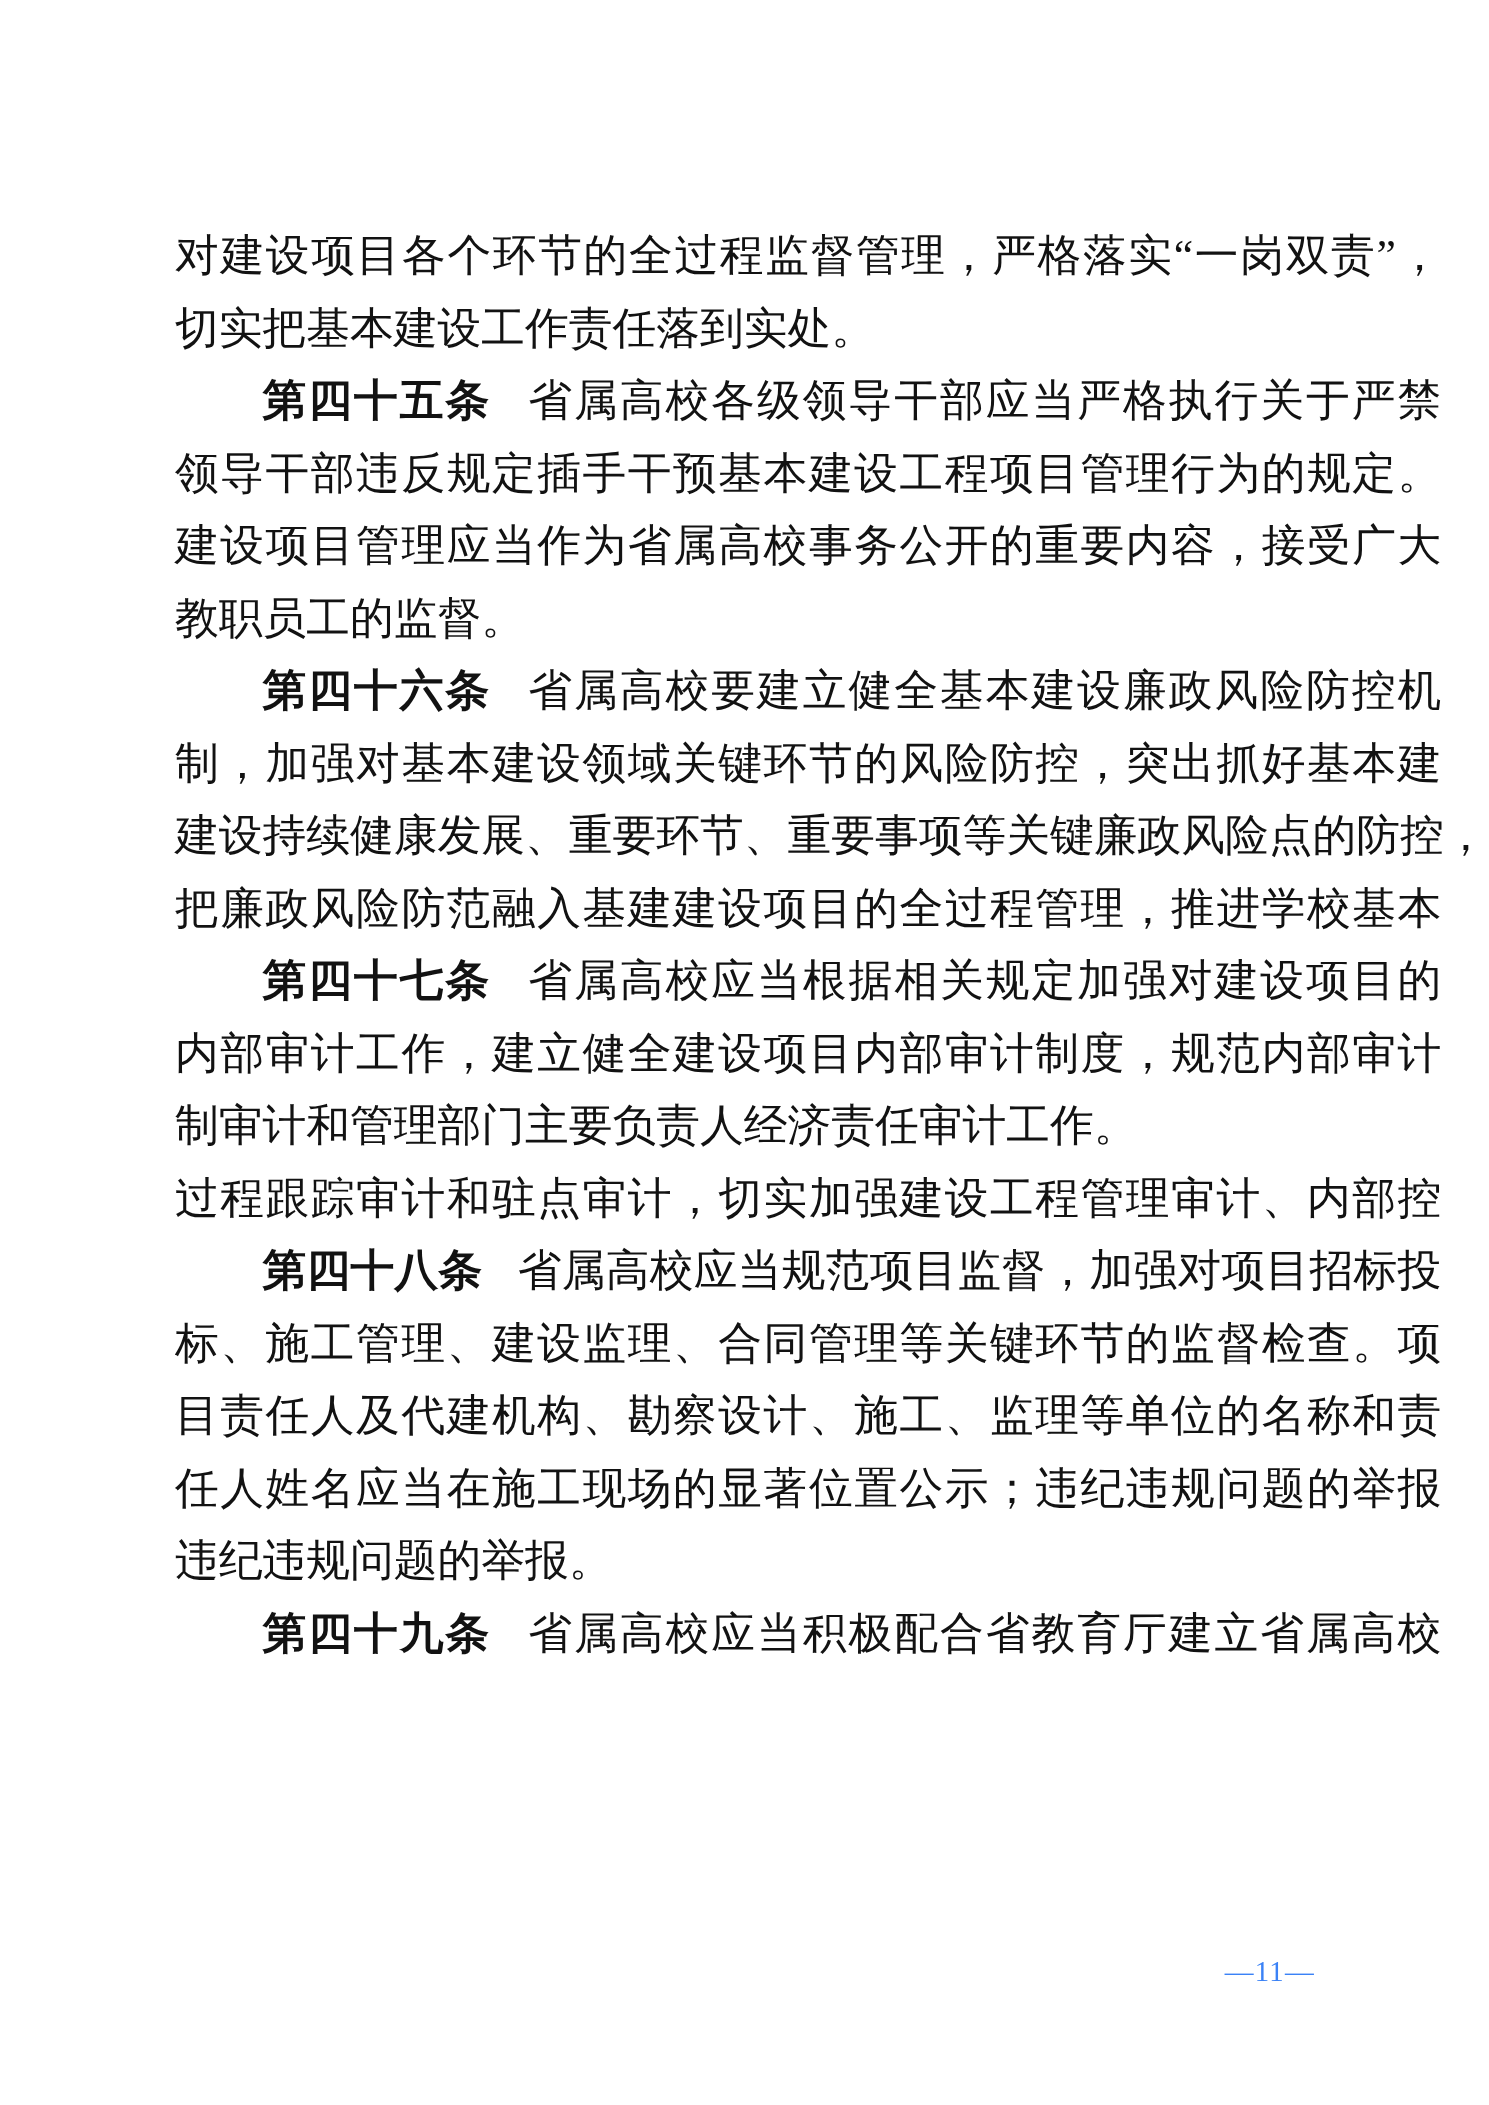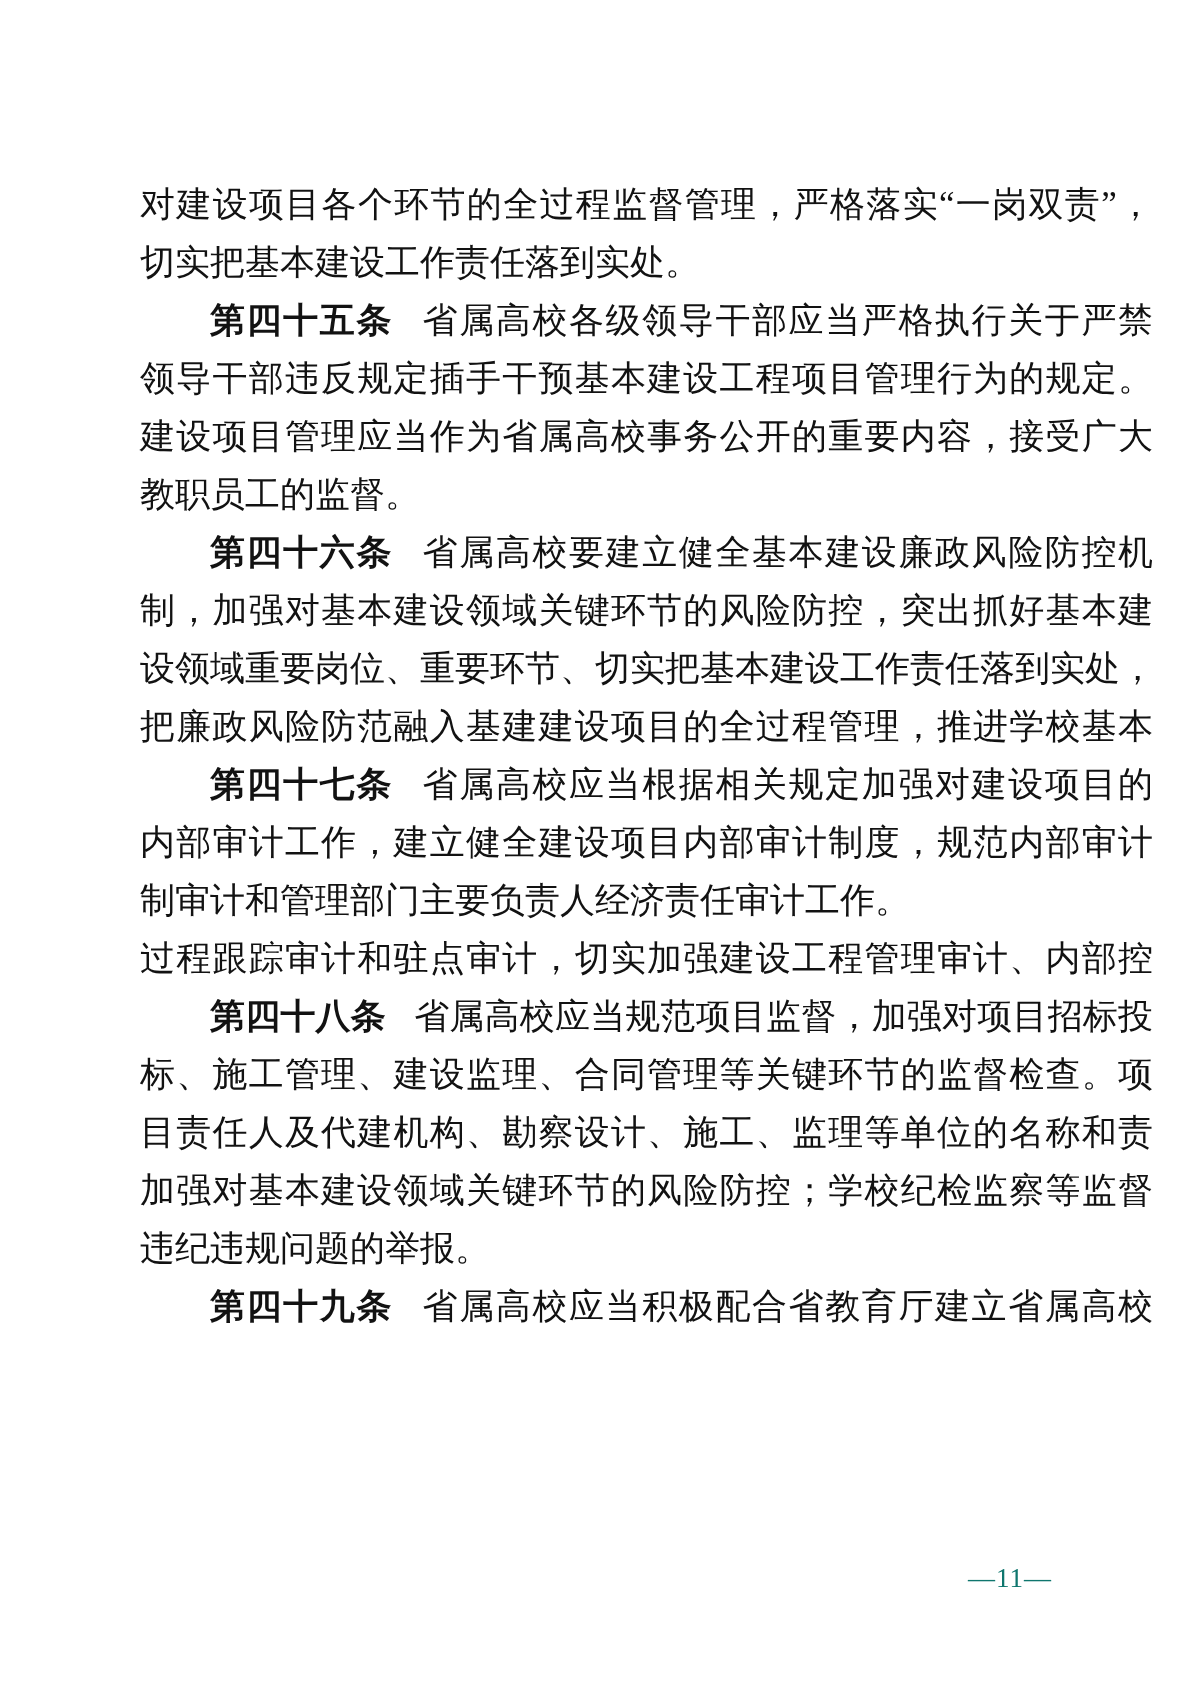--- a/index.html
+++ b/index.html
@@ -39,24 +39,24 @@
     padding-left: 70px;
   }
   .line .bold {
     font-weight: 700;
     margin-right: 0.55em;
   }
   .page-number {
     position: absolute;
     top: 1560px;
     right: 139px;
-    font-size: 27px;
+    font-size: 23px;
     line-height: 36px;
     letter-spacing: 1px;
-    color: #0f766e;
+    color: #3b82f6;
   }
 </style>
 </head>
 <body>
 
 <div class="page">
 
   <div class="text-block">
   <div class="line">
     
@@ -93,21 +93,21 @@
     <span class="txt">省属高校要建立健全基本建设廉政风险防控机</span>
   </div>
 
   <div class="line">
     
     <span class="txt">制，加强对基本建设领域关键环节的风险防控，突出抓好基本建</span>
   </div>
 
   <div class="line">
     
-    <span class="txt">设领域重要岗位、重要环节、切实把基本建设工作责任落到实处，</span>
+    <span class="txt">建设持续健康发展、重要环节、重要事项等关键廉政风险点的防控，</span>
   </div>
 
   <div class="line">
     
     <span class="txt">把廉政风险防范融入基建建设项目的全过程管理，推进学校基本</span>
   </div>
 
 
   <div class="line indent">
     <span class="bold">第四十七条</span>
@@ -140,21 +140,21 @@
     <span class="txt">标、施工管理、建设监理、合同管理等关键环节的监督检查。项</span>
   </div>
 
   <div class="line">
     
     <span class="txt">目责任人及代建机构、勘察设计、施工、监理等单位的名称和责</span>
   </div>
 
   <div class="line">
     
-    <span class="txt">加强对基本建设领域关键环节的风险防控；学校纪检监察等监督</span>
+    <span class="txt">任人姓名应当在施工现场的显著位置公示；违纪违规问题的举报</span>
   </div>
 
 
   <div class="line no-fill">
     
     <span class="txt">违纪违规问题的举报。</span>
   </div>
 
   <div class="line indent">
     <span class="bold">第四十九条</span>

